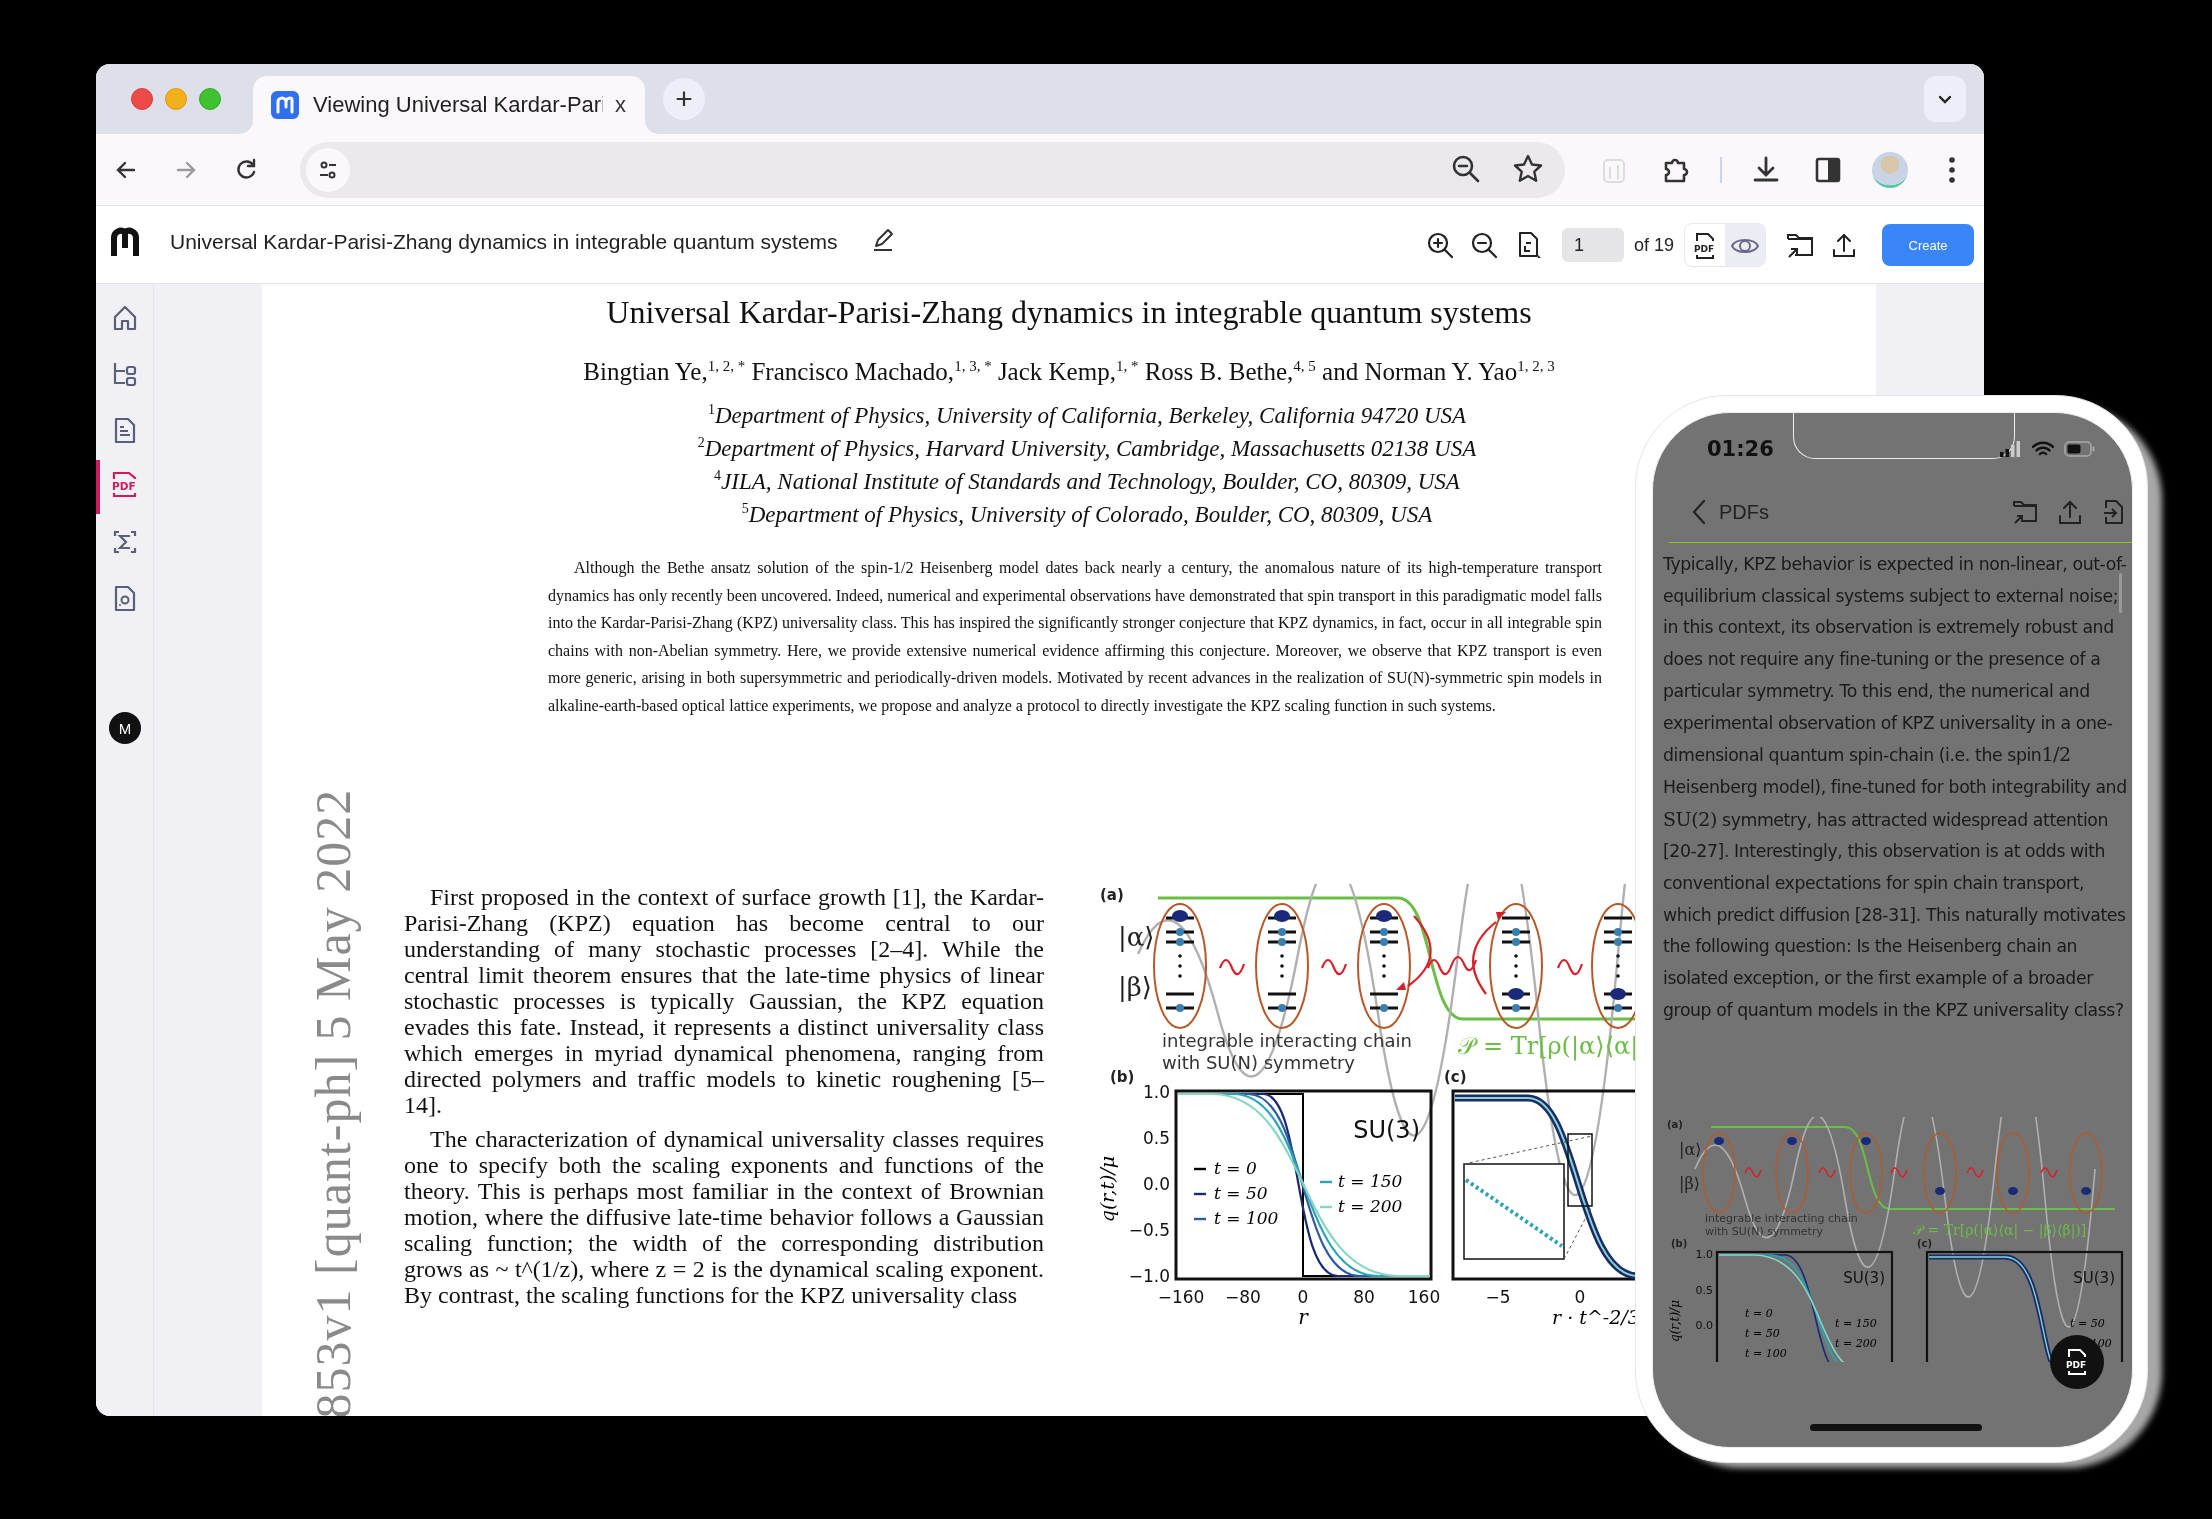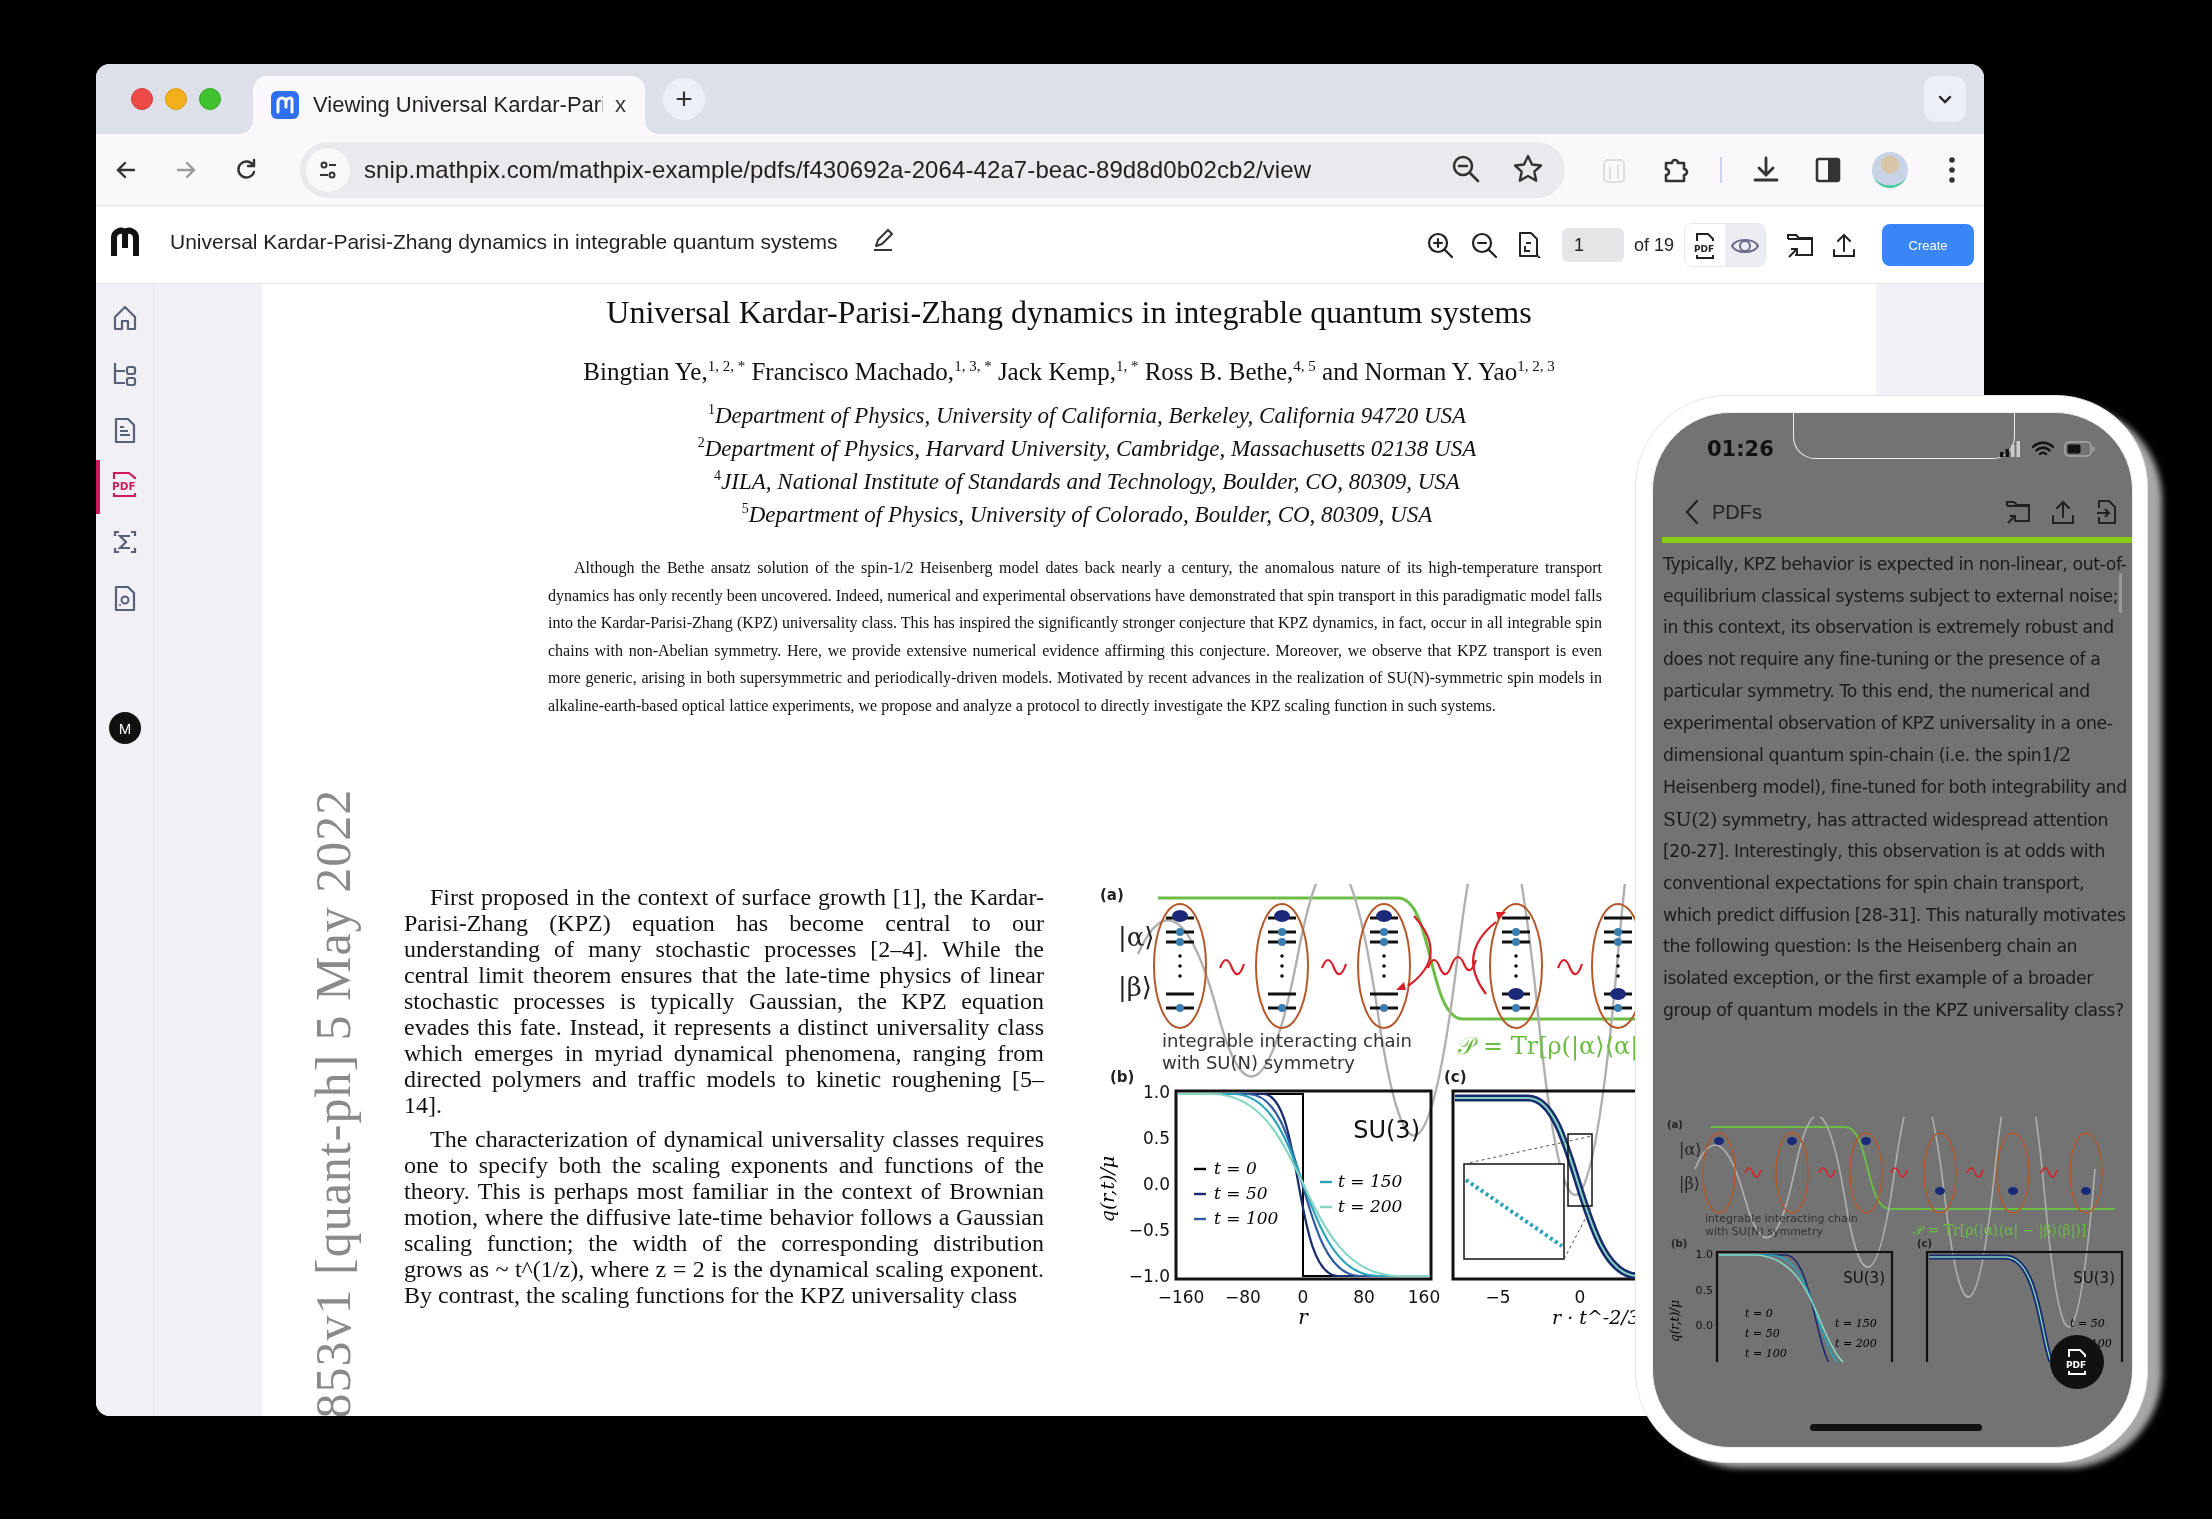--- a/index.html
+++ b/index.html
@@ -132,21 +132,21 @@
   .phone-screen {
     position: absolute; left: 16px; top: 16px; width: 481px; height: 1036px; border-radius: 78px;
     border: 1px solid #efefef; overflow: hidden; background: #737373;
   }
   .notch-line {
     position: absolute; left: 140px; top: -2px; width: 222px; height: 48px; border: 1px solid #eee; border-top: none;
     border-radius: 0 0 22px 22px;
   }
   .status-time { position: absolute; left: 54px; top: 24px; font-size: 21px; font-weight: bold; color: #111; font-family: "DejaVu Sans", sans-serif; }
   .status-icons { position: absolute; right: 36px; top: 28px; display: flex; gap: 10px; align-items: center; }
-  .phone-nav { position: absolute; left: 9px; top: 74px; width: 100%; height: 56px; border-bottom: 6px solid #84cc16; }
+  .phone-nav { position: absolute; left: 16px; top: 74px; width: 100%; height: 56px; border-bottom: 1px solid #84cc16; }
   .back-btn { position: absolute; left: 22px; top: 12px; display: flex; align-items: center; gap: 12px; font-size: 20px; color: #222; cursor: pointer; }
   .phone-nav-icons { position: absolute; right: 22px; top: 12px; display: flex; gap: 20px; }
   .phone-body {
     position: absolute; left: 10px; top: 136px; width: 470px; font-family: "DejaVu Sans", sans-serif;
     font-size: 17.3px; line-height: 31.7px; color: #1a1a1a; letter-spacing: -0.4px;
   }
   .phone-body .math { font-family: "DejaVu Serif", serif; font-size: 19px; }
   .phone-scroll { position: absolute; right: 10px; top: 160px; width: 3px; height: 40px; background: #9a9a9a; border-radius: 2px; }
   .phone-figure { position: absolute; left: 12px; top: 704px; width: 460px; height: 245px; overflow: hidden; }
   .pdf-fab {
@@ -206,21 +206,20 @@
 
     <div class="urlpill">
       <div class="url-tune">
         <svg width="22" height="22" viewBox="0 0 22 22">
             <circle cx="7" cy="6" r="2.5" stroke="#333" stroke-width="2" fill="none"></circle>
             <path d="M12 6h7" stroke="#333" stroke-width="2"></path>
             <circle cx="15" cy="16" r="2.5" stroke="#333" stroke-width="2" fill="none"></circle>
             <path d="M3 16h8" stroke="#333" stroke-width="2"></path>
           </svg>
       </div>
-      <span class="url-text">snip.mathpix.com/mathpix-example/pdfs/f430692a-2064-42a7-beac-89d8d0b02cb2/view</span>
       <div class="url-actions">
         <svg width="34" height="34" viewBox="0 0 34 34">
             <circle cx="14" cy="14" r="9" stroke="#333" stroke-width="2.6" fill="none"></circle>
             <path d="M10 14h8M21 21l8 8" stroke="#333" stroke-width="2.6" stroke-linecap="round"></path>
           </svg>
         <svg width="34" height="34" viewBox="0 0 34 34">
             <path d="M17 4l4 8.5 9 1-6.7 6.2 1.9 9L17 24l-8.2 4.7 1.9-9L4 13.5l9-1z" stroke="#333" stroke-width="2.4" fill="none" stroke-linejoin="round"></path>
           </svg>
       </div>
     </div>

